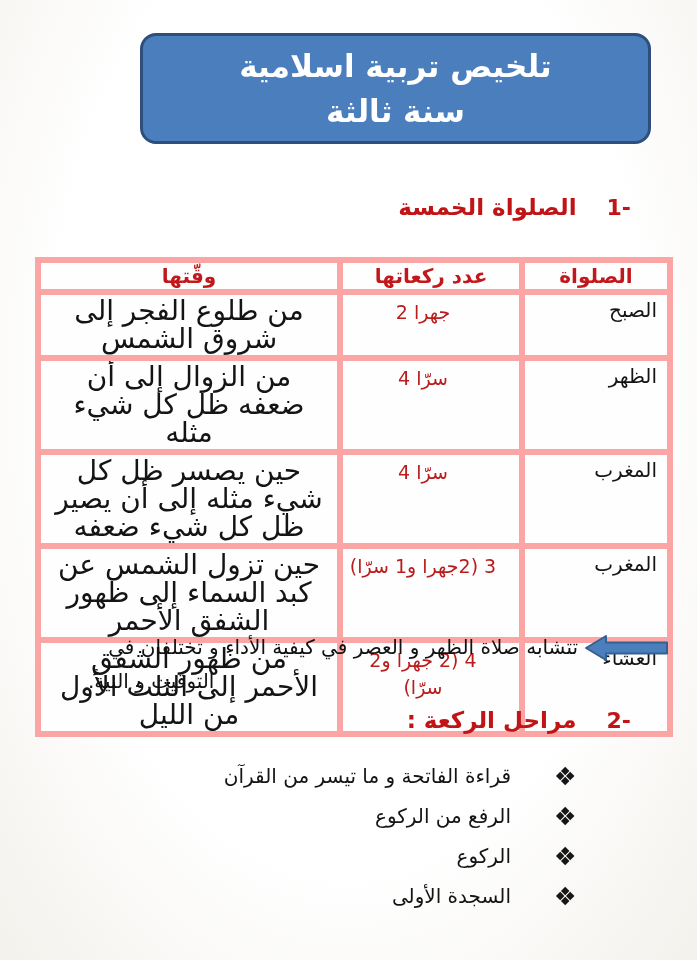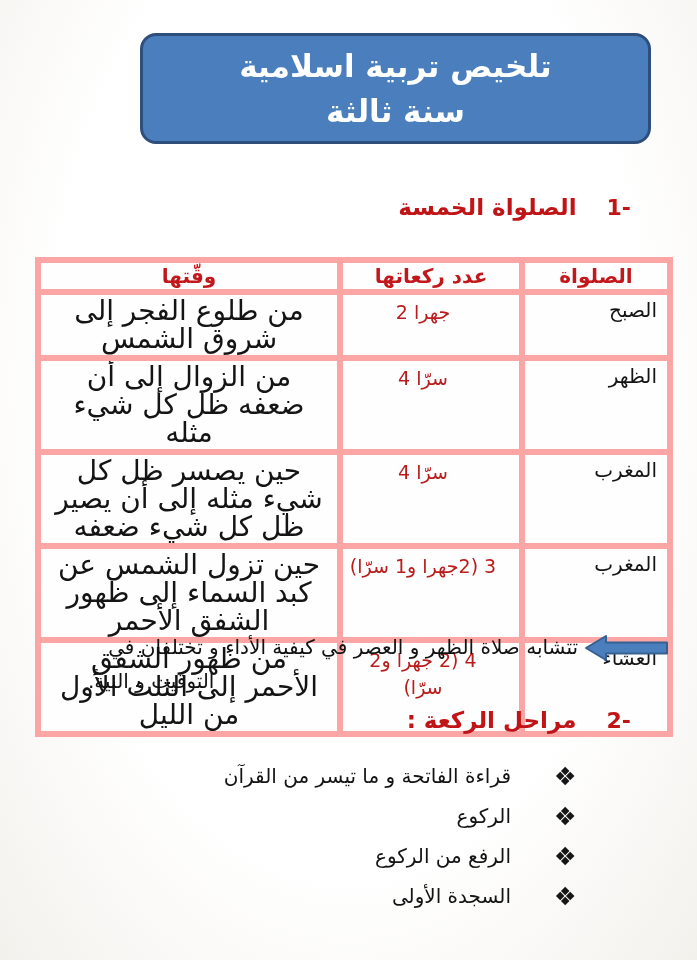--- a/index.html
+++ b/index.html
@@ -195,35 +195,35 @@
         </span>
       <span>قراءة الفاتحة و ما تيسر من القرآن</span>
     </div>
     <div class="stage-item">
       <span class="dmd">
           <i class="n"></i>
           <i class="e"></i>
           <i class="s"></i>
           <i class="w"></i>
         </span>
+      <span>الرفع من الركوع</span>
+    </div>
+    <div class="stage-item">
+      <span class="dmd">
+          <i class="n"></i>
+          <i class="e"></i>
+          <i class="s"></i>
+          <i class="w"></i>
+        </span>
       <span>الركوع</span>
     </div>
     <div class="stage-item">
       <span class="dmd">
           <i class="n"></i>
           <i class="e"></i>
           <i class="s"></i>
           <i class="w"></i>
         </span>
-      <span>الرفع من الركوع</span>
-    </div>
-    <div class="stage-item">
-      <span class="dmd">
-          <i class="n"></i>
-          <i class="e"></i>
-          <i class="s"></i>
-          <i class="w"></i>
-        </span>
       <span>السجدة الأولى</span>
     </div>
   </div>
 
 </div>
 
 </body></html>

